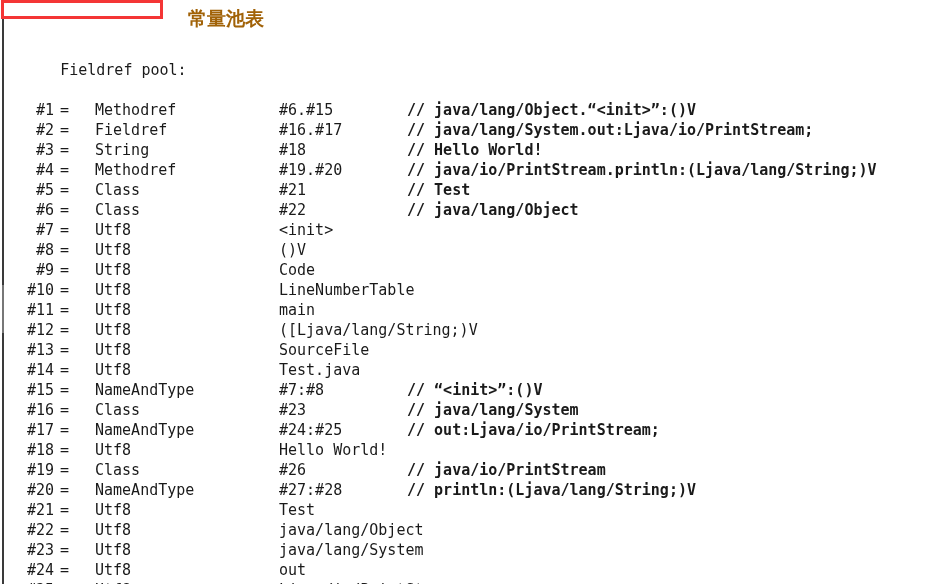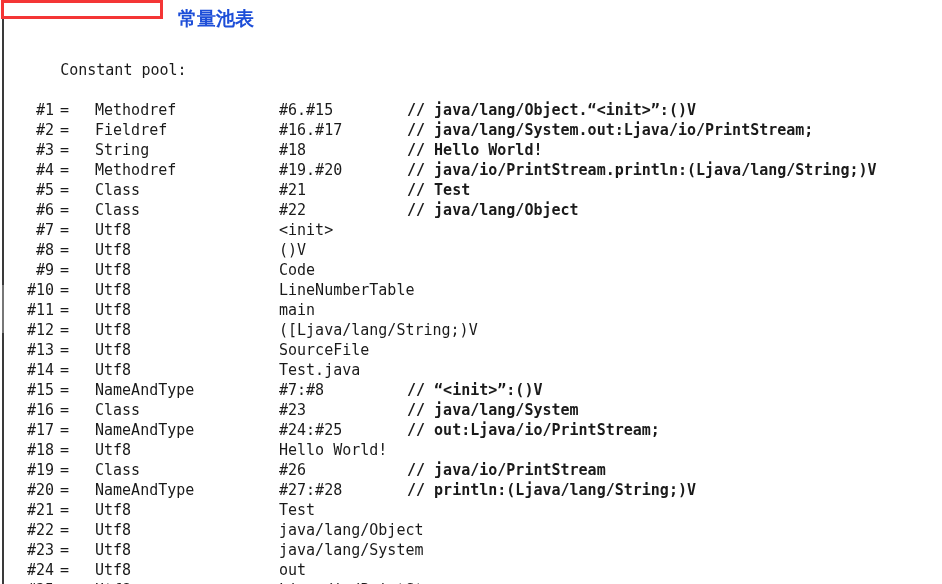--- a/index.html
+++ b/index.html
@@ -102,41 +102,41 @@
     width: 162px;
     height: 19px;
     border: 3px solid #f43535;
     box-sizing: border-box;
     pointer-events: none;
   }
 
   
   .annot {
     position: absolute;
-    left: 178px;
+    left: 188px;
     top: 7px;
     font-family: "DejaVu Sans", "Liberation Sans", sans-serif;
     font-size: 19px;
     font-weight: bold;
     line-height: 22px;
-    color: #1d4ed8;
+    color: #a16207;
     white-space: pre;
   }
 </style>
 </head>
 <body>
 
 <div id="screen">
 
   <div class="left-edge"></div>
   <div class="left-thumb"></div>
 
   <div class="code" id="code-block">
     <div class="line title-line">
-      <span>Constant pool:</span>
+      <span>Fieldref pool:</span>
     </div>
     <div id="rows"><div class="line"><span class="col-index">#1</span><span class="col-eq">=</span><span class="col-type">Methodref</span><span class="col-value">#6.#15</span><span class="col-comment">// java/lang/Object.“&lt;init&gt;”:()V</span></div><div class="line"><span class="col-index">#2</span><span class="col-eq">=</span><span class="col-type">Fieldref</span><span class="col-value">#16.#17</span><span class="col-comment">// java/lang/System.out:Ljava/io/PrintStream;</span></div><div class="line"><span class="col-index">#3</span><span class="col-eq">=</span><span class="col-type">String</span><span class="col-value">#18</span><span class="col-comment">// Hello World!</span></div><div class="line"><span class="col-index">#4</span><span class="col-eq">=</span><span class="col-type">Methodref</span><span class="col-value">#19.#20</span><span class="col-comment">// java/io/PrintStream.println:(Ljava/lang/String;)V</span></div><div class="line"><span class="col-index">#5</span><span class="col-eq">=</span><span class="col-type">Class</span><span class="col-value">#21</span><span class="col-comment">// Test</span></div><div class="line"><span class="col-index">#6</span><span class="col-eq">=</span><span class="col-type">Class</span><span class="col-value">#22</span><span class="col-comment">// java/lang/Object</span></div><div class="line"><span class="col-index">#7</span><span class="col-eq">=</span><span class="col-type">Utf8</span><span class="col-value">&lt;init&gt;</span><span class="col-comment"></span></div><div class="line"><span class="col-index">#8</span><span class="col-eq">=</span><span class="col-type">Utf8</span><span class="col-value">()V</span><span class="col-comment"></span></div><div class="line"><span class="col-index">#9</span><span class="col-eq">=</span><span class="col-type">Utf8</span><span class="col-value">Code</span><span class="col-comment"></span></div><div class="line"><span class="col-index">#10</span><span class="col-eq">=</span><span class="col-type">Utf8</span><span class="col-value">LineNumberTable</span><span class="col-comment"></span></div><div class="line"><span class="col-index">#11</span><span class="col-eq">=</span><span class="col-type">Utf8</span><span class="col-value">main</span><span class="col-comment"></span></div><div class="line"><span class="col-index">#12</span><span class="col-eq">=</span><span class="col-type">Utf8</span><span class="col-value">([Ljava/lang/String;)V</span><span class="col-comment"></span></div><div class="line"><span class="col-index">#13</span><span class="col-eq">=</span><span class="col-type">Utf8</span><span class="col-value">SourceFile</span><span class="col-comment"></span></div><div class="line"><span class="col-index">#14</span><span class="col-eq">=</span><span class="col-type">Utf8</span><span class="col-value">Test.java</span><span class="col-comment"></span></div><div class="line"><span class="col-index">#15</span><span class="col-eq">=</span><span class="col-type">NameAndType</span><span class="col-value">#7:#8</span><span class="col-comment">// “&lt;init&gt;”:()V</span></div><div class="line"><span class="col-index">#16</span><span class="col-eq">=</span><span class="col-type">Class</span><span class="col-value">#23</span><span class="col-comment">// java/lang/System</span></div><div class="line"><span class="col-index">#17</span><span class="col-eq">=</span><span class="col-type">NameAndType</span><span class="col-value">#24:#25</span><span class="col-comment">// out:Ljava/io/PrintStream;</span></div><div class="line"><span class="col-index">#18</span><span class="col-eq">=</span><span class="col-type">Utf8</span><span class="col-value">Hello World!</span><span class="col-comment"></span></div><div class="line"><span class="col-index">#19</span><span class="col-eq">=</span><span class="col-type">Class</span><span class="col-value">#26</span><span class="col-comment">// java/io/PrintStream</span></div><div class="line"><span class="col-index">#20</span><span class="col-eq">=</span><span class="col-type">NameAndType</span><span class="col-value">#27:#28</span><span class="col-comment">// println:(Ljava/lang/String;)V</span></div><div class="line"><span class="col-index">#21</span><span class="col-eq">=</span><span class="col-type">Utf8</span><span class="col-value">Test</span><span class="col-comment"></span></div><div class="line"><span class="col-index">#22</span><span class="col-eq">=</span><span class="col-type">Utf8</span><span class="col-value">java/lang/Object</span><span class="col-comment"></span></div><div class="line"><span class="col-index">#23</span><span class="col-eq">=</span><span class="col-type">Utf8</span><span class="col-value">java/lang/System</span><span class="col-comment"></span></div><div class="line"><span class="col-index">#24</span><span class="col-eq">=</span><span class="col-type">Utf8</span><span class="col-value">out</span><span class="col-comment"></span></div><div class="line"><span class="col-index">#25</span><span class="col-eq">=</span><span class="col-type">Utf8</span><span class="col-value">Ljava/io/PrintStream;</span><span class="col-comment"></span></div></div>
   </div>
 
   <div class="hl-box"></div>
   <div class="annot">常量池表</div>
 
 </div>
 
 </body></html>

